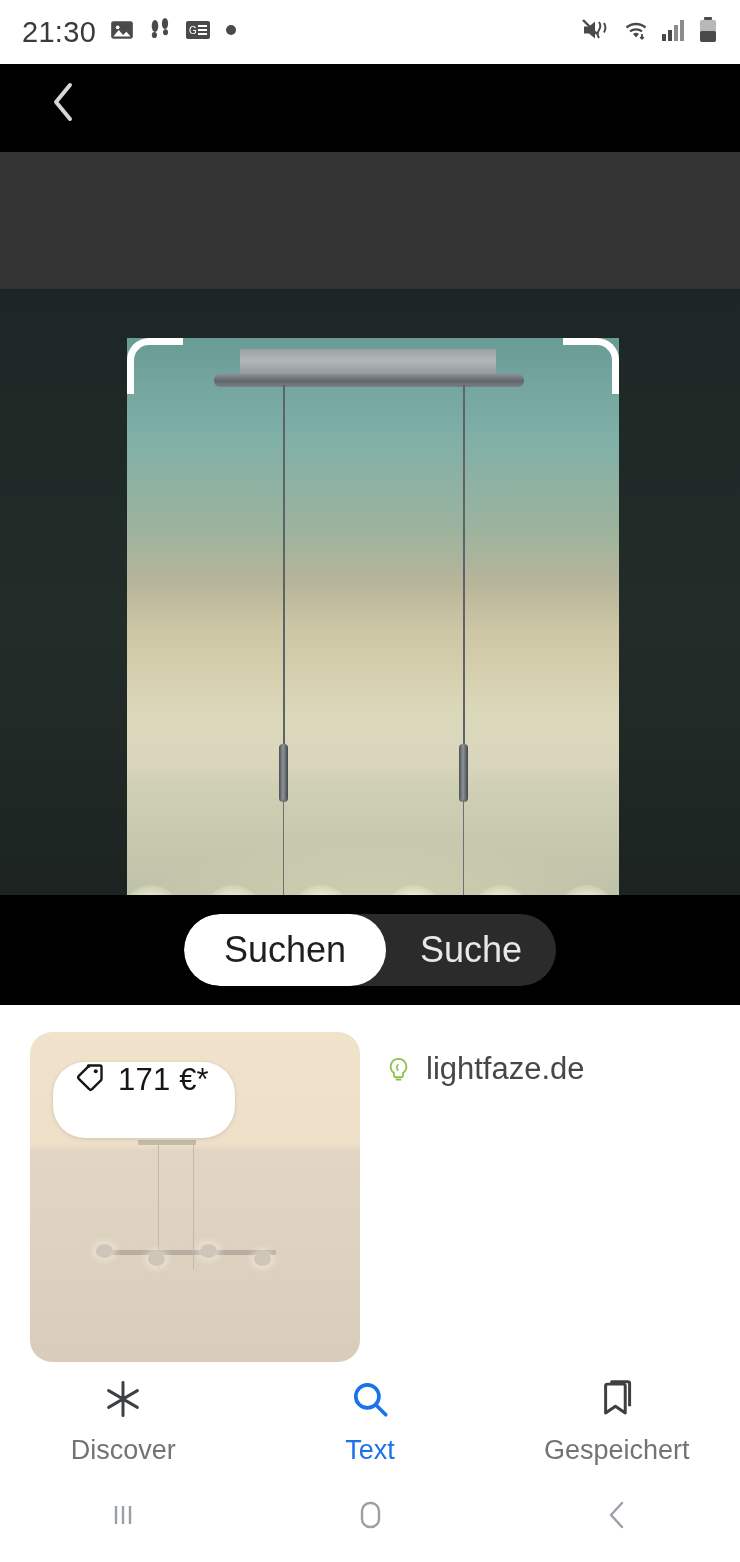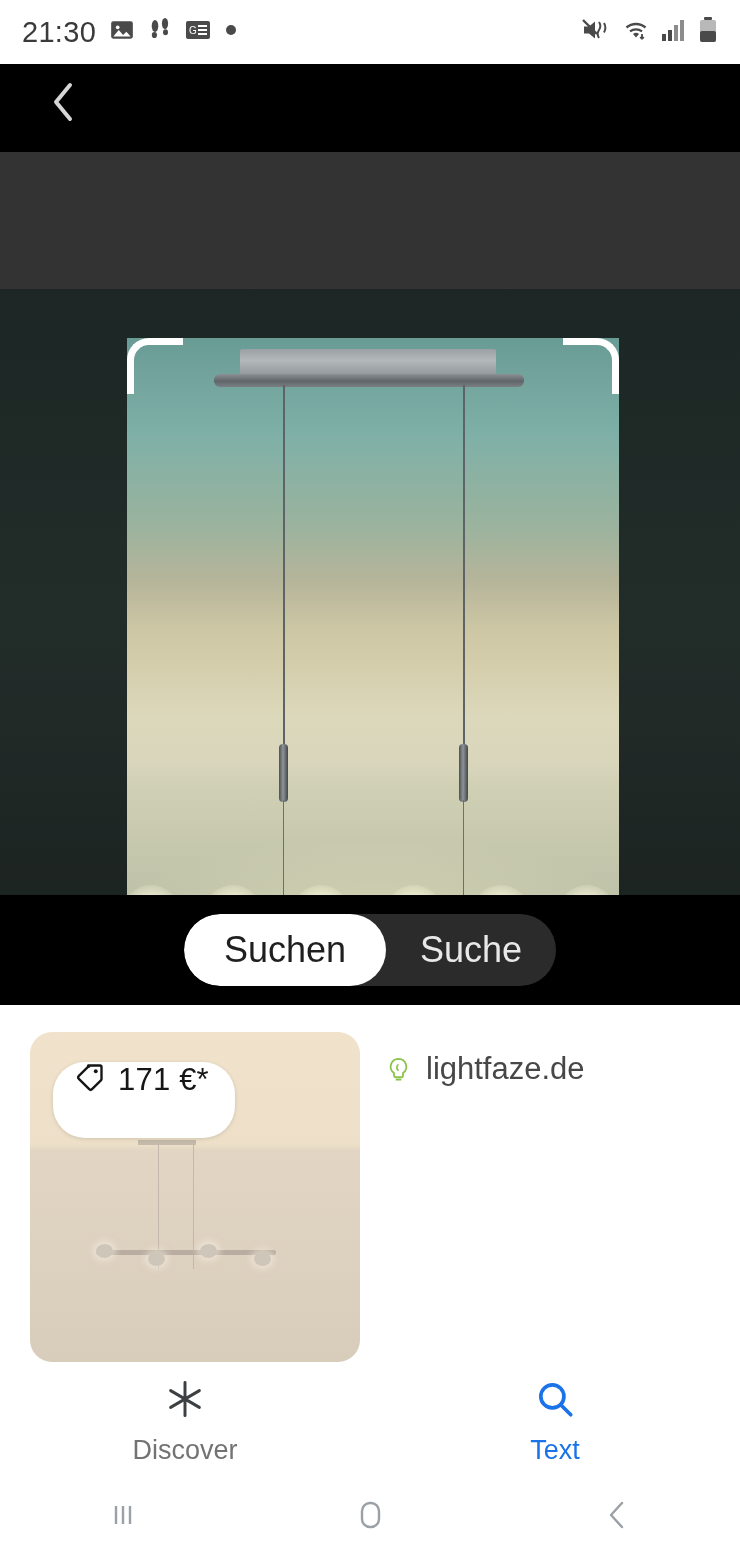--- a/index.html
+++ b/index.html
@@ -378,20 +378,29 @@
     </div>
     <div class="navitem active">
       <span>
         <svg width="42" height="42" viewBox="0 0 24 24" fill="none" stroke="#1a73e8" stroke-width="2.1" stroke-linecap="round">
           <circle cx="10.5" cy="10.5" r="6.6"></circle>
             <path d="M15.4 15.4L21 21"></path>
         </svg>
       </span>
       <span class="nav-label">Text</span>
     </div>
+    <div class="navitem">
+      <span>
+        <svg width="42" height="42" viewBox="0 0 24 24" fill="none" stroke="#3c4043" stroke-width="1.7" stroke-linejoin="round">
+          <path d="M6.5 3.5h9.2a1 1 0 011 1V20l-5.6-3.9L5.5 20V4.5a1 1 0 011-1z"></path>
+          <path d="M9 3.5V2.2h9.2a1 1 0 011 1v13"></path>
+        </svg>
+      </span>
+      <span class="nav-label">Gespeichert</span>
+    </div>
   </div>
 
   <div class="sysnav">
     <div class="sysbtn">
       <span>
         <svg width="40" height="36" viewBox="0 0 40 36" stroke="#9aa0a6" stroke-width="2.4">
           <path d="M13 9v18M20 9v18M27 9v18"></path>
         </svg>
       </span>
     </div>

